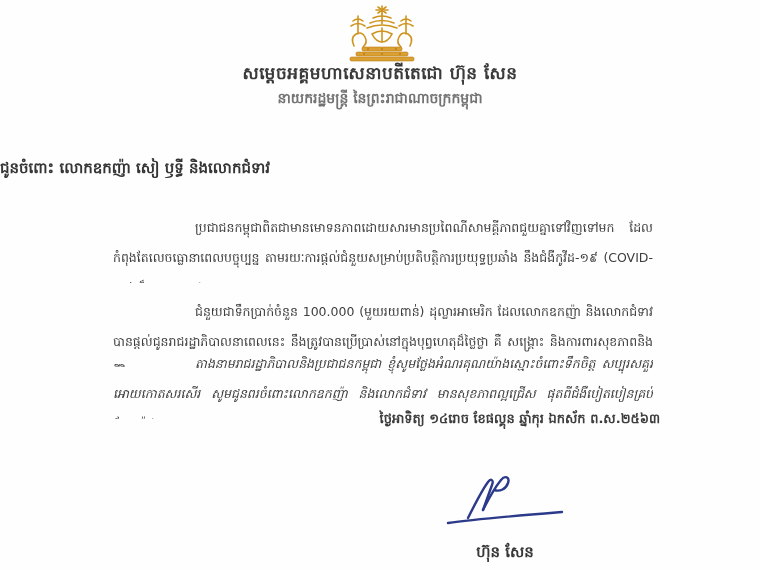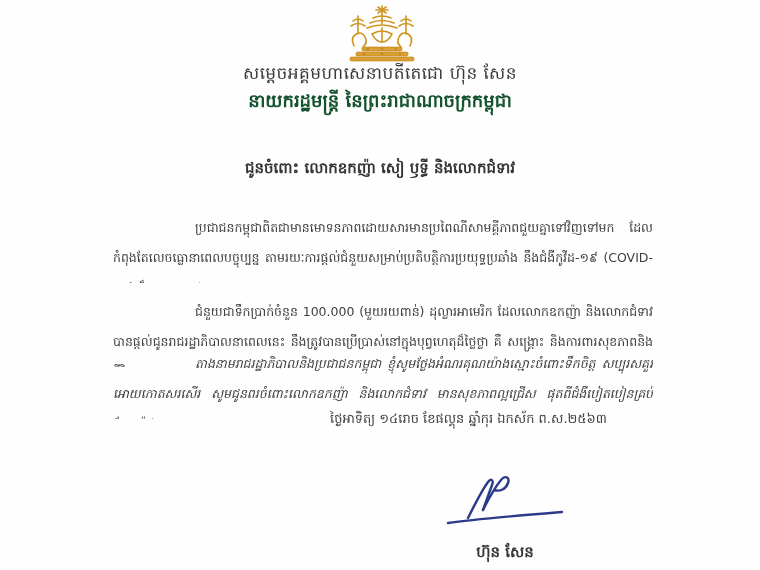--- a/index.html
+++ b/index.html
@@ -9,46 +9,46 @@
     background:#fefefe;
     font-family:"DejaVu Sans", sans-serif;
     color:#3c3c3c;
     overflow:hidden;
     margin:0 auto;
   }
   .letterhead{position:absolute;top:0;left:0;width:760px;text-align:center;}
   .emblem{position:absolute;top:4px;left:342px;width:80px;height:60px;}
   .lh-line1{
     position:absolute;top:62px;left:0;width:760px;
-    font-size:17px;font-weight:normal;letter-spacing:0.5px;
+    font-size:17px;font-weight:bold;letter-spacing:0.5px;
     color:#3a3a3a;text-align:center;white-space:nowrap;
   }
   .lh-line2{
     position:absolute;top:89px;left:0;width:760px;
-    font-size:18px;font-weight:bold;
-    color:#14532d;text-align:center;white-space:nowrap;
+    font-size:14px;font-weight:bold;
+    color:#737373;text-align:center;white-space:nowrap;
   }
   .doc-title{
     position:absolute;top:158px;left:0;width:760px;
     font-size:15px;font-weight:bold;color:#353535;
-    text-align:center;white-space:nowrap;
+    text-align:left;white-space:nowrap;
   }
   .body-text{
     position:absolute;left:113px;width:540px;
     font-size:12.5px;line-height:30px;color:#3d3d3d;
     text-align:justify;text-indent:82px;
     overflow:hidden;
   }
   .para1{top:200px;height:70px;}
   .para2{top:284px;height:70px;}
   .para3{top:336px;height:70px;font-style:italic;}
   .dateline{
     position:absolute;top:406px;left:330px;width:330px;
     font-size:13px;line-height:26px;color:#3d3d3d;
-    text-align:left;white-space:nowrap;
+    text-align:right;white-space:nowrap;font-weight:bold;
   }
   .dateline .g{display:block;}
   .signature-block{position:absolute;top:474px;left:405px;width:200px;text-align:center;}
   .signature-svg{display:block;margin:0 auto;width:150px;height:52px;}
   .signer-name{
     margin-top:16px;font-size:15px;font-weight:bold;color:#383838;
     text-align:center;white-space:nowrap;
   }
   .gold{stroke:#cf941f;fill:none;stroke-width:1.6;stroke-linecap:round;}
   .gold-f{fill:#d9a032;stroke:#c07c17;stroke-width:0.6;}

